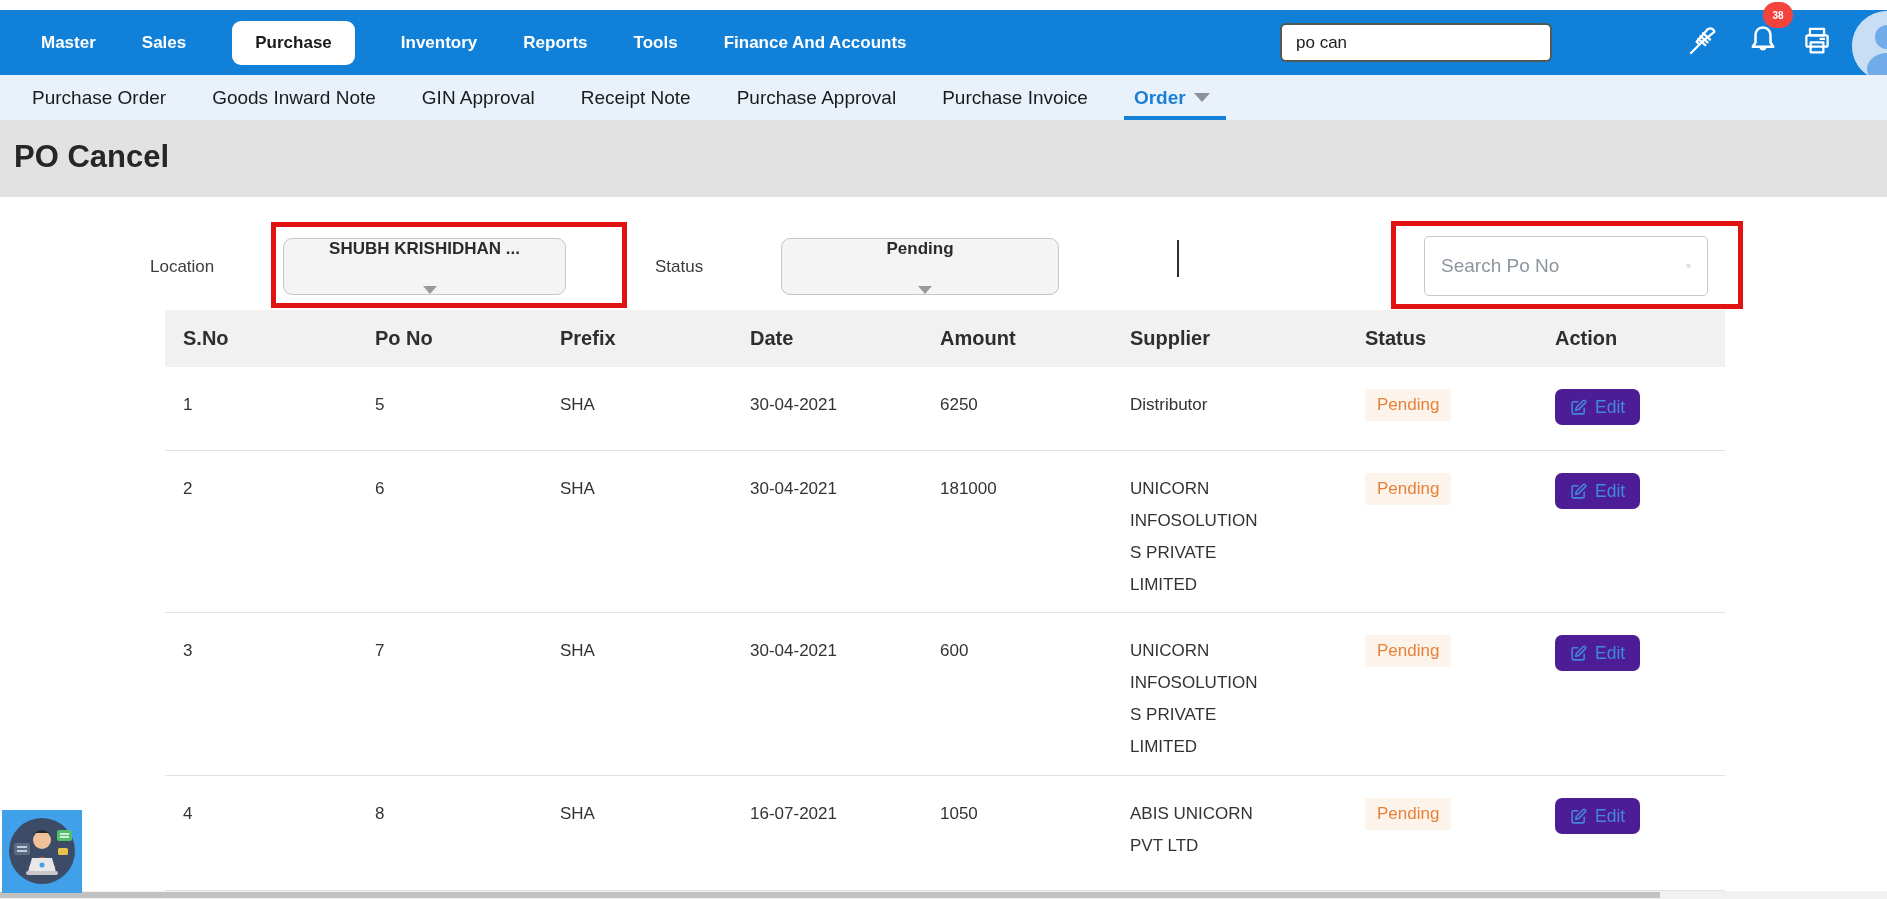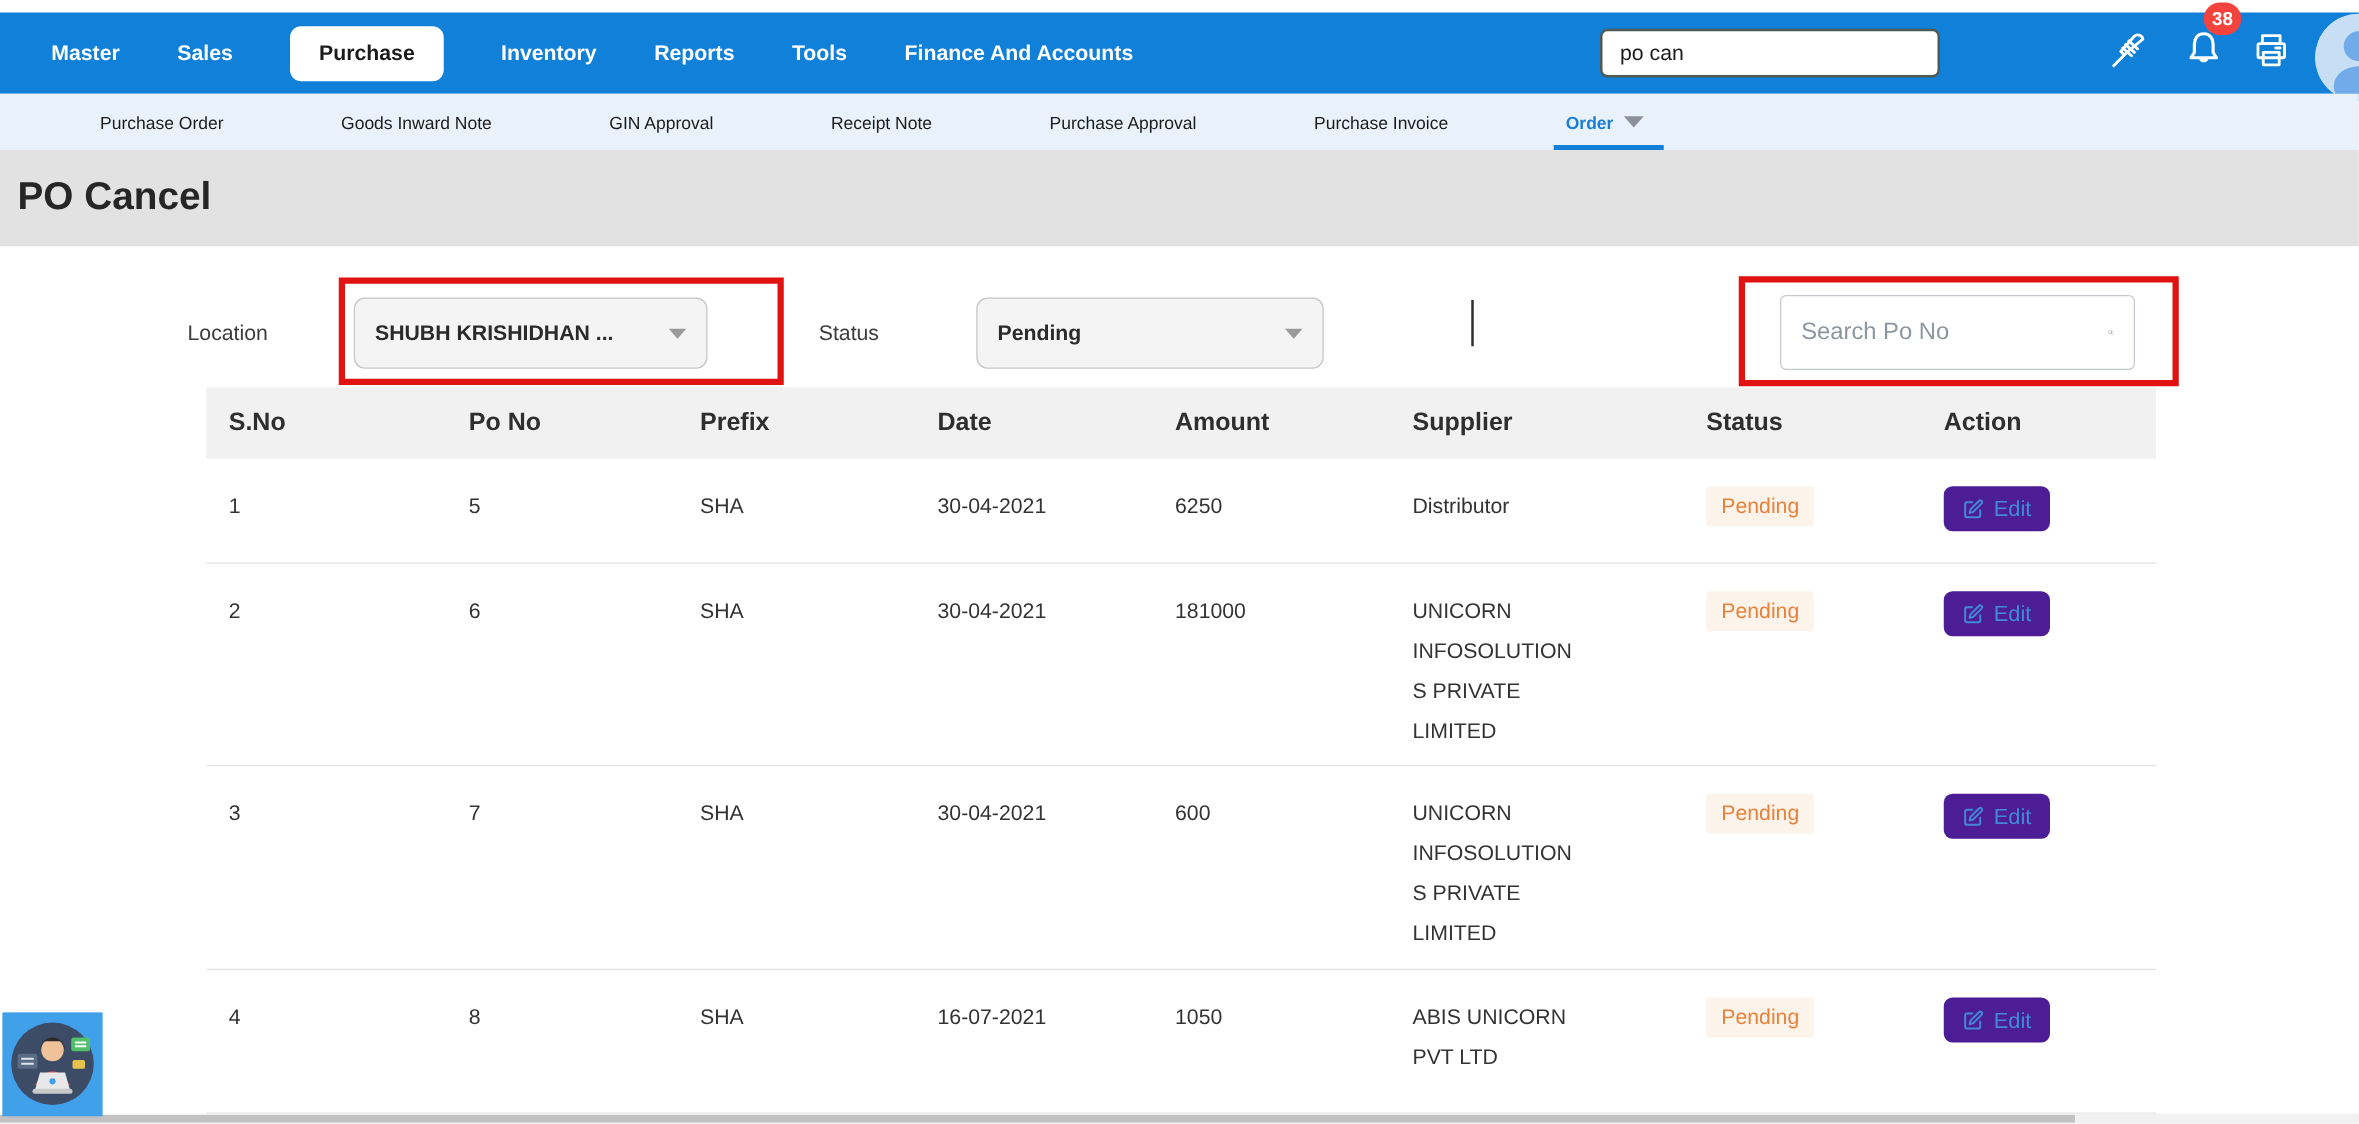--- a/index.html
+++ b/index.html
@@ -16,47 +16,47 @@
   .topnav-item.active { background:#ffffff; color:#1b1b1b; border-radius:9px; padding:12px 23px; }
   .topbar-search { position:absolute; left:1280px; top:13px; width:272px; height:39px;
                    border:2px solid #4e5a52; border-radius:6px; background:#fff;
                    font-size:17px; color:#1b1b1b; padding:0 14px; outline:none;
                    font-family:"Liberation Sans", sans-serif; }
   .topbar-icon { position:absolute; top:50%; transform:translateY(-50%); cursor:pointer; }
   .icon-brush   { left:1686px; }
   .icon-bell    { left:1745px; }
   .icon-printer { left:1800px; }
   .notif-badge { position:absolute; left:1763px; top:2px; min-width:30px; height:26px;
-                 background:#f4433c; color:#fff; border-radius:13px; font-size:15px; font-weight:700;
+                 background:#f4433c; color:#fff; border-radius:13px; font-size:10px; font-weight:700;
                  display:flex; align-items:center; justify-content:center; padding:0 6px; z-index:3; }
   .avatar { position:absolute; left:1852px; top:1px; width:70px; height:70px; border-radius:50%;
             background:#c7def5; overflow:hidden; cursor:pointer; }
 
   
   .subnav { position:absolute; left:0; top:75px; width:1887px; height:45px; background:#e9f2fb;
             display:flex; align-items:center; padding-left:32px; gap:46px; }
-  .subnav-item { font-size:14px; color:#1b1b1b; white-space:nowrap; cursor:pointer; height:100%;
-                 display:flex; align-items:center; position:relative;margin-left:48px; }
+  .subnav-item { font-size:19px; color:#1b1b1b; white-space:nowrap; cursor:pointer; height:100%;
+                 display:flex; align-items:center; position:relative; }
   .subnav-item.more { color:#1a7fd4; font-weight:700; gap:8px; }
   .subnav-item.more::after { content:""; position:absolute; left:-10px; right:-16px; bottom:0;
                  height:4px; background:#1580d8; }
   .chev-gray { width:0; height:0; border-left:8px solid transparent; border-right:8px solid transparent;
                border-top:9px solid #8d9199; display:inline-block; }
 
   
   .titlebar { position:absolute; left:0; top:120px; width:1887px; height:77px; background:#e2e2e2; }
   .titlebar h1 { font-size:31px; font-weight:700; color:#262626; padding-left:14px; line-height:74px; }
 
   
   .flt-label { position:absolute; font-size:17px; color:#3c3c3c; }
   .lbl-location { left:150px; top:257px; }
   .lbl-status   { left:655px; top:257px; }
   .dropdown { position:absolute; height:57px; background:#f4f4f4; border:1px solid #c6c6c6;
               border-radius:9px; display:flex; align-items:center; justify-content:space-between;
-              padding:0 16px; cursor:pointer; }
+              padding:0 16px; cursor:pointer;flex-direction:column; }
   .dd-location { left:283px; top:238px; width:283px; }
   .dd-status   { left:781px; top:238px; width:278px; }
   .dropdown .dd-text { font-size:17px; font-weight:700; color:#2b2b2b; white-space:nowrap;
                        overflow:hidden; }
   .dd-chev { width:0; height:0; border-left:7px solid transparent; border-right:7px solid transparent;
              border-top:8px solid #9a9a9a; margin-left:10px; flex:none; }
   .text-caret { position:absolute; left:1177px; top:240px; width:2px; height:37px; background:#2f2f2f; }
   .po-search { position:absolute; left:1424px; top:236px; width:284px; height:60px; background:#fff;
                border:1px solid #c3c9cf; border-radius:5px; display:flex; align-items:center;
                padding:0 16px; }

